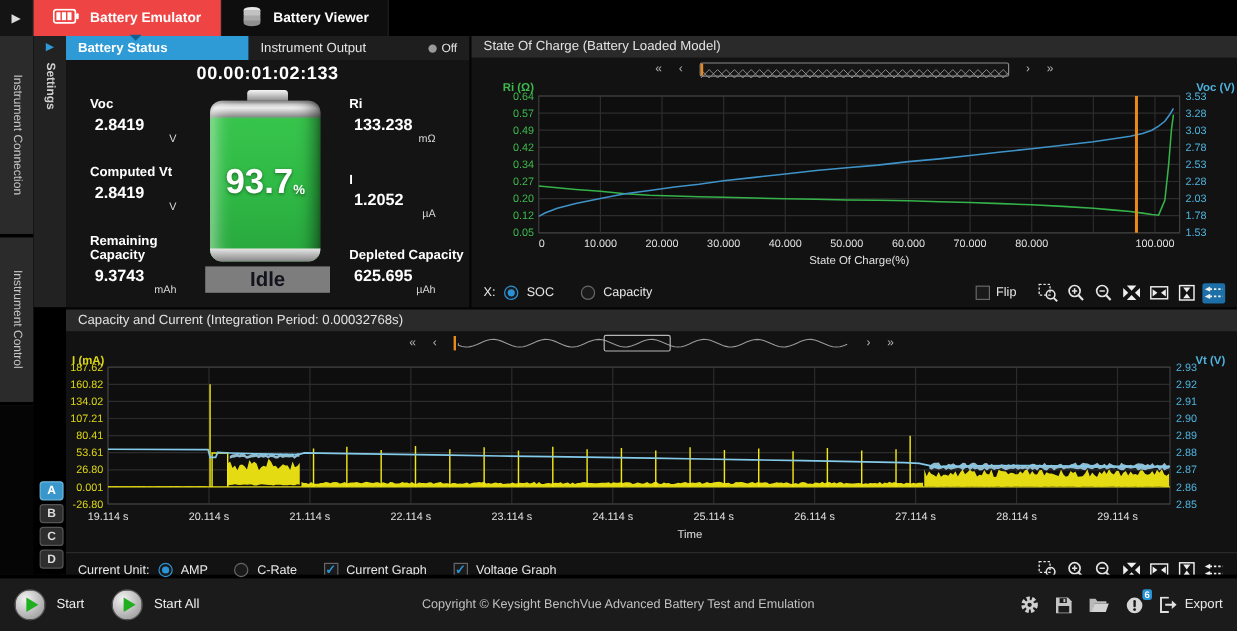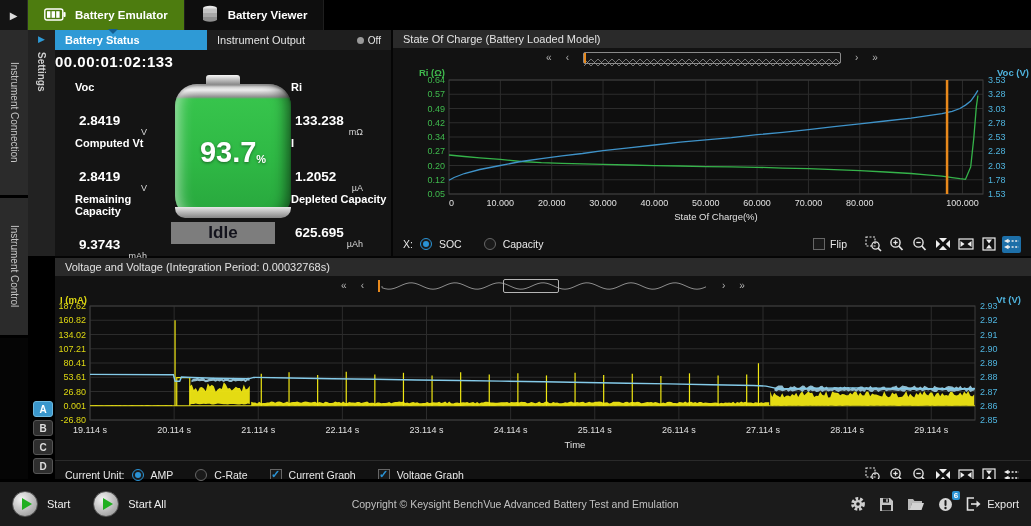--- a/index.html
+++ b/index.html
@@ -3,21 +3,21 @@
 <meta charset="utf-8">
 <style>
 * {margin:0;padding:0;box-sizing:border-box}
 html,body {background:#000;font-family:"Liberation Sans",sans-serif;color:#fff}
 #app {position:relative;width:1031px;height:526px;background:#050505;overflow:hidden;display:flex;flex-direction:column}
 
 
 .topbar {height:30px;display:flex;background:#000;align-items:stretch;flex:0 0 30px}
 .collapse-btn {width:28px;display:flex;align-items:center;justify-content:center;color:#ddd;font-size:10px;background:#141414;border-right:1px solid #2a2a2a;cursor:pointer}
 .top-tab {display:flex;align-items:center;gap:9px;padding:0 16px;font-size:11.5px;font-weight:bold;color:#fff;background:#0e0e0e;position:relative;cursor:pointer;border-right:1px solid #1e1e1e}
-.top-tab.active {background:#4d7c0f}
+.top-tab.active {background:#ef4444}
 .top-tab.active::after {content:"";position:absolute;left:80px;bottom:-9px;border:5px solid transparent;border-top:5px solid #135f92}
 
 
 .body-row {display:flex;flex:1 1 auto;min-height:0}
 .left-rail {width:28px;background:#050505;display:flex;flex-direction:column}
 .rail-tab {background:#2b2b2b;border-bottom:3px solid #000;color:#c6c6c6;font-size:10px;display:flex;align-items:center;justify-content:center;writing-mode:vertical-rl;cursor:pointer}
 .rail-tab.t1 {height:168px}
 .rail-tab.t2 {height:140px}
 .settings-rail {width:27px;display:flex;flex-direction:column;background:#000}
 .settings-top {background:#222;height:226px;display:flex;flex-direction:column;align-items:center;padding-top:5px}
@@ -30,30 +30,30 @@
 .main {flex:1;display:flex;flex-direction:column;min-width:0}
 .row1 {display:flex;height:226px;flex:0 0 226px}
 
 
 .battery-panel {width:336px;flex:0 0 336px;background:#141414;margin-right:2px;display:flex;flex-direction:column}
 .bp-header {height:20px;display:flex;background:#1e1e1e;font-size:11px;align-items:stretch}
 .bp-tab {width:152px;background:#2e9ad6;display:flex;align-items:center;padding-left:10px;font-weight:bold;cursor:pointer}
 .io-wrap {flex:1;display:flex;align-items:center;justify-content:space-between;padding:0 10px;color:#e4e4e4}
 .io-state {display:flex;align-items:center;gap:4px;font-size:10px;cursor:pointer}
 .io-dot {width:7px;height:7px;border-radius:50%;background:#9a9a9a;display:inline-block}
-.timer {font-size:15px;font-weight:bold;padding:3px 0 1px;letter-spacing:.5px}
+.timer {text-align:center;font-size:15px;font-weight:bold;padding:3px 0 1px;letter-spacing:.5px}
 .bp-body {flex:1;display:flex;padding:2px 4px 0 4px;min-height:0}
 .m-col {width:112px;flex:0 0 112px;display:flex;flex-direction:column;justify-content:space-between;padding:8px 0 10px}
 .metric .m-label {font-size:11px;font-weight:bold;color:#fff;padding-left:16px}
-.metric .m-value {font-size:13.5px;font-weight:bold;padding-left:20px;margin-top:20px}
+.metric .m-value {font-size:13.5px;font-weight:bold;padding-left:20px;margin-top:3px}
 .metric .m-unit {font-size:9px;color:#d6d6d6;text-align:right;width:88px;margin-top:-1px}
 .batt-col {flex:1;display:flex;flex-direction:column;align-items:center;min-width:0}
 .batt {position:relative;width:96px;margin-top:2px}
 .batt-cap {width:34px;height:9px;margin:0 auto;background:linear-gradient(180deg,#f7f7f7,#8f8f8f);border-radius:3px 3px 0 0}
-.batt-body {width:116px;height:134px;border-radius:22px;position:relative;
+.batt-body {width:92px;height:134px;border-radius:10px;position:relative;
   background:linear-gradient(180deg,#c9c9c9 0,#f2f2f2 6px,#8f8f8f 13px,#37c44c 15px,#2fb945 55%,#28a63d 100%);
   box-shadow:inset 10px 0 14px -6px rgba(255,255,255,.55), inset -10px 0 14px -6px rgba(0,0,0,.6), inset 0 2px 2px rgba(0,0,0,.3)}
 .batt-body::after {content:"";position:absolute;left:0;right:0;bottom:0;height:11px;border-radius:0 0 10px 10px;background:linear-gradient(180deg,#e8e8e8,#858585)}
 .batt-pct {position:absolute;left:0;top:14px;bottom:11px;right:0;display:flex;align-items:center;justify-content:center;font-size:29px;font-weight:bold;color:#fff;text-shadow:0 1px 3px rgba(0,0,0,.45)}
 .batt-pct .pc {font-size:11px;margin-top:13px}
 .idle-badge {width:104px;margin:4px auto 5px;background:#7d7d7d;color:#13131c;font-weight:bold;text-align:center;font-size:17px;padding:1px 0;cursor:default}
 
 
 .soc-panel {flex:1;background:#121212;display:flex;flex-direction:column;min-width:0}
 .vi-panel {flex:1;background:#121212;display:flex;flex-direction:column;margin-top:2px;min-height:0}
@@ -359,21 +359,21 @@
                     <line x1="5" y1="11" x2="16" y2="11" stroke="#efefef" stroke-width="1.4" stroke-dasharray="2,1.6"></line>
                     <polygon points="1,11 5.5,8.8 5.5,13.2" fill="#efefef"></polygon>
                   </svg>
                 </span>
             </span>
           </div>
         </div>
       </div>
 
       <div class="vi-panel">
-        <div class="panel-title">Voltage and Voltage (Integration Period: 0.00032768s)</div>
+        <div class="panel-title">Capacity and Current (Integration Period: 0.00032768s)</div>
         <div class="scroll-row">
           <span class="scroll-btn">«</span>
           <span class="scroll-btn">‹</span>
           <div class="wave-wrap" style="width:330px">
             <div class="omark"></div>
             <svg class="wave" width="330" height="14">
                 <path d="M4,7 L4,8.730669482748262 L7,9.69270715138527 L10,10.167689844390797 L13,10.06970302633229 L16,9.416470483941307 L19,8.326148460035505 L22,6.995953635422793 L25,5.6664907143888 L28,4.578232015014629 L31,3.9280210054181355 L34,3.833467395690304 L37,4.31167397625458 L40,5.2761430771643 L43,6.552422205804648 L46,7.909658891055953 L49,9.102357115900125 L52,9.914782464309656 L55,10.199984010682243 L58,9.906374699906047 L61,9.08706237760465 L64,7.890243680373965 L67,6.532398332388647 L70,5.259132445154017 L73,4.300753456803635 L76,3.8306122846760546 L79,3.9337477333127033 L82,4.5915047353043255 L85,5.684908666762973 L88,7.016185393610237 L91,8.34453451784525 L94,9.429685184168529 L97,10.075356103294425 L100,10.164758773503017 L103,9.681722102688195 L106,8.7136174241239 L109,7.435554831154034 L112,6.078709386671791 L115,4.888506340340141 L118,4.080228782052213 L121,3.800077388050466 L124,4.098725745437915 L127,4.922154549384139 L130,6.121422576988633 L133,7.479607070921448 L136,8.751040575196825 L139,9.70574709182208 L142,10.171039977561257 L145,10.06275738250484 L148,9.400485386286249 L151,8.304015281773589 L154,6.971675810270708 L157,5.644459598284289 L160,4.562432580743116 L163,3.921311043538154 L166,3.8370605993872626 L169,4.324920409371046 L172,5.296646734195029 L175,6.576474399687126 L178,7.932909077877791 L181,9.120599818221976 L184,9.924717954966509 L187,10.199815165112202 L190,9.896132058777063 L193,9.068598622639982 L196,7.866898522585181 L199,6.508394427496805 L202,5.238811602592836 L205,4.287791296282961 L208,3.8273533926739467 L211,3.940781575922368 L214,4.607559036021774 L217,5.707079534966192 L220,7.040462578252469 L223,8.366526778843737 L226,9.44541457682207 L229,10.081977506123103 L232,10.161074511820326 L235,9.668398583155984 L238,8.693064595584076 L241,7.41149027477708 L244,6.055485882489425 L247,4.870324539454631 L250,4.070377395819602 L253,3.800338328283552 L256,4.109051813450865 L259,4.940677973257602 L262,6.144792852840792 L265,7.503596999693596 L268,8.771310875445955 L271,9.718631285896198 L274,10.174207581498317 L277,10.055635442332633 L280,9.384362113533916 L283,8.281807042676299 L286,6.947399615496261 L289,5.622506508868845 L292,4.5467734560594835 L295,3.9147782950452865 L298,3.840835866037755 L301,4.338320823588486 L304,5.317248438480922 L307,6.600550972260404 L310,7.956105565225636 L313,9.138720456028109 L316,9.934485095009682 L319,10.199462133971101 L322,9.88572271247619 L325,9.05001579641684 L328,7.843503464976826" fill="none" stroke="#9a9a9a" stroke-width="0.9"></path>
               </svg>
             <div class="wave-thumb"></div>
           </div>

